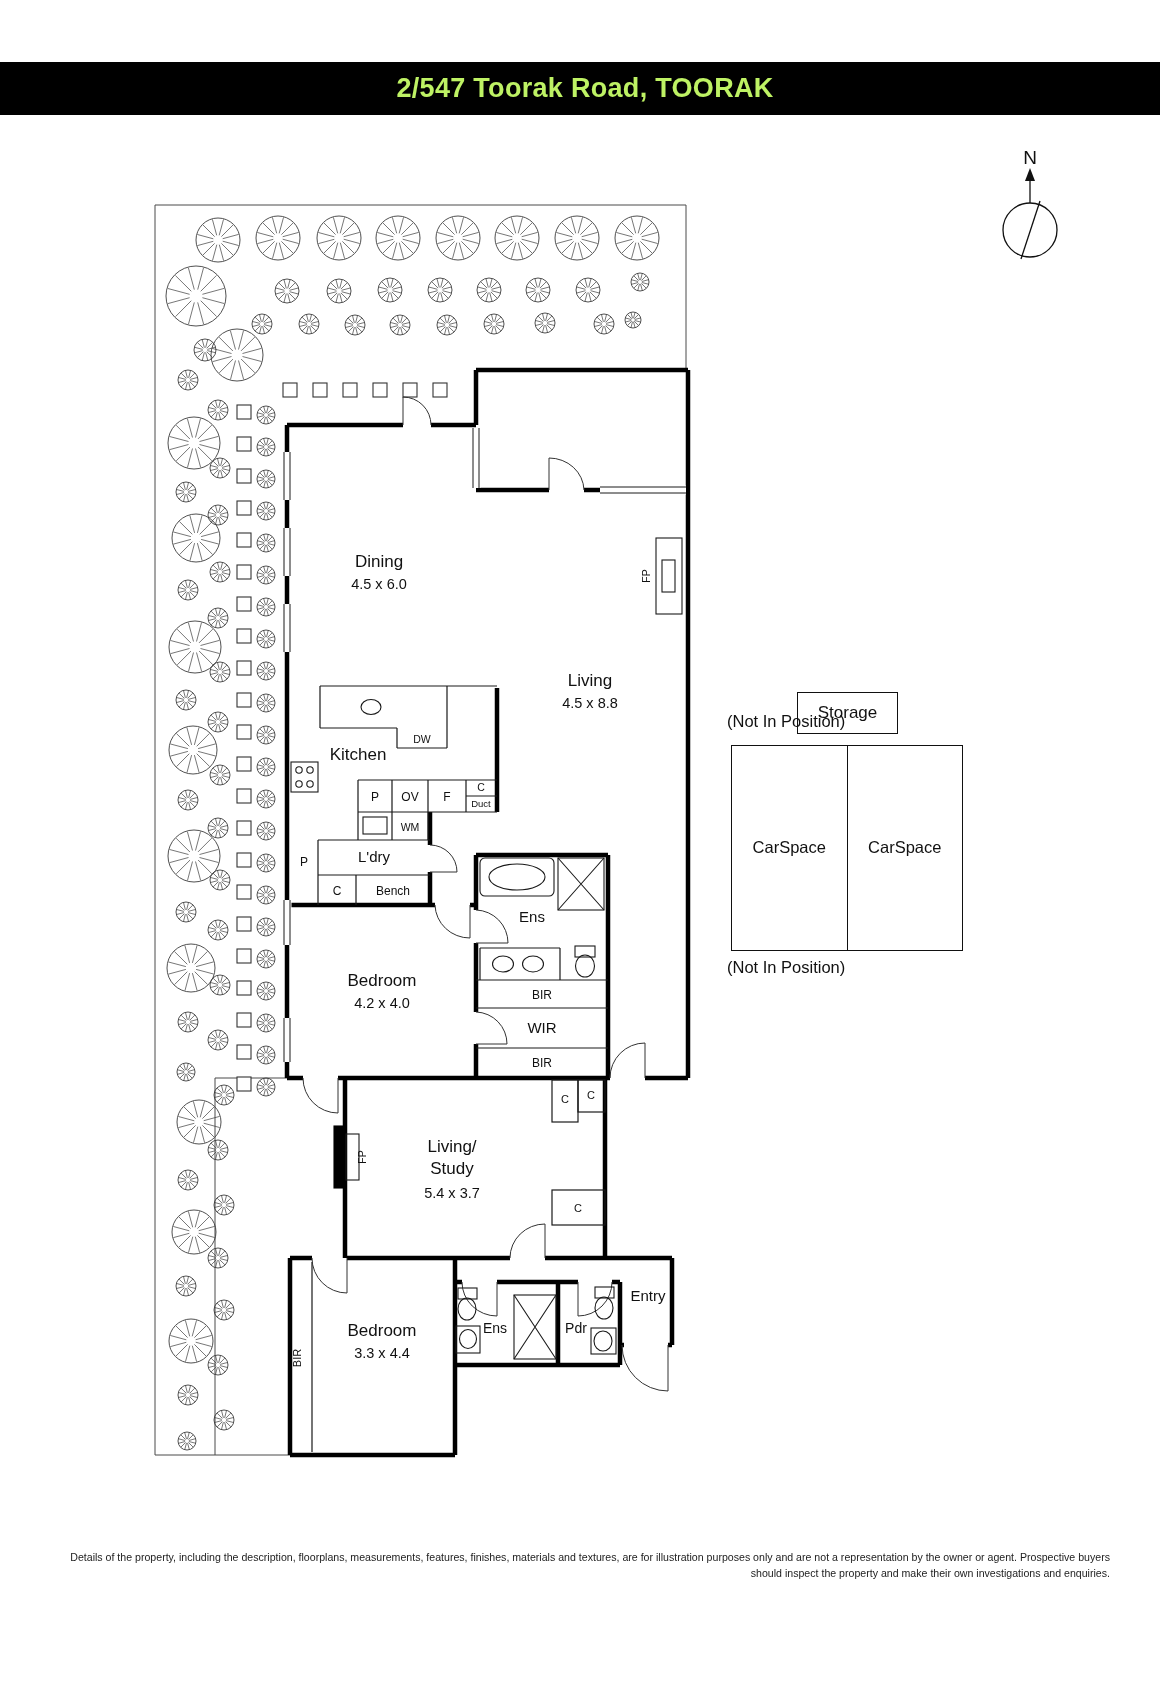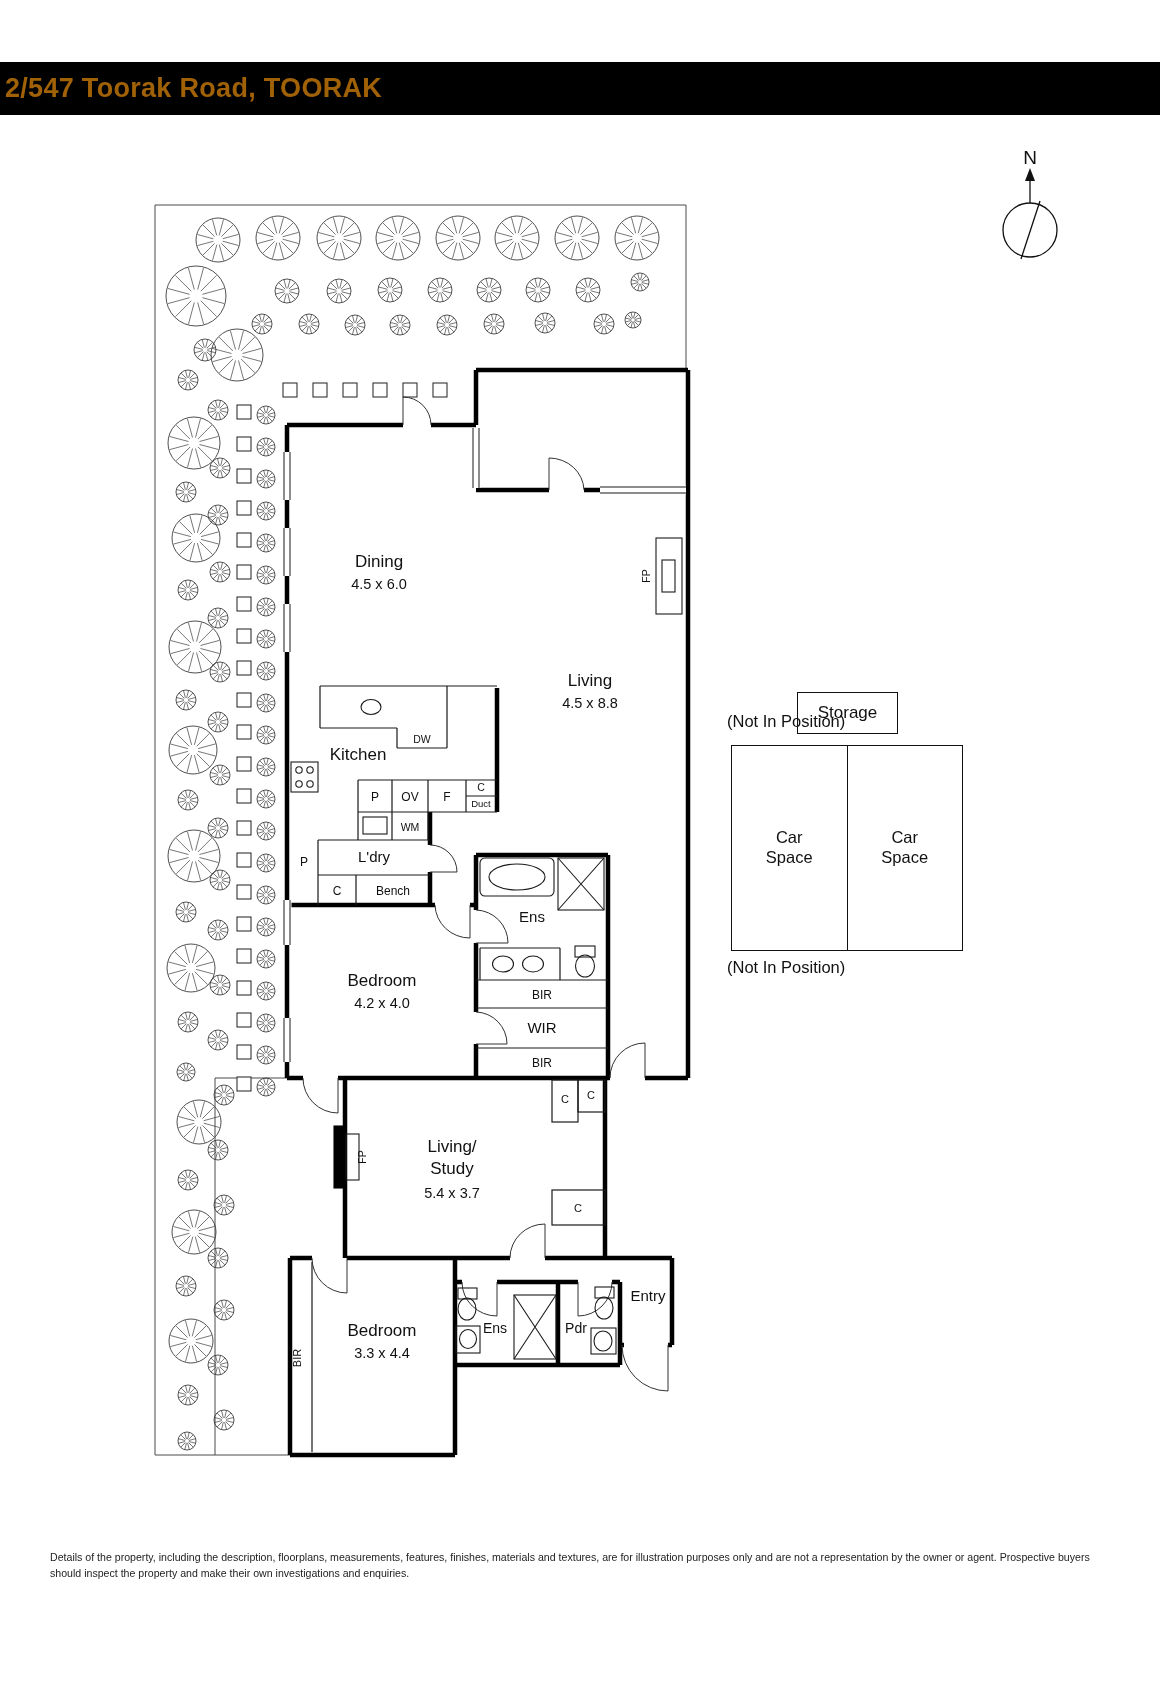--- a/index.html
+++ b/index.html
@@ -1,21 +1,21 @@
 <!DOCTYPE html>
 <html><head>
 <meta charset="utf-8">
 <style>
   *{margin:0;padding:0;box-sizing:border-box}
   html,body{background:#fff}
   #page{position:relative;width:1160px;height:1688px;background:#fff;overflow:hidden;
         font-family:"Liberation Sans",sans-serif;color:#111}
   
-  .header{position:absolute;top:62px;left:0;width:100%;height:53px;background:#000;color:#a16207;
-          display:flex;align-items:center;justify-content:flex-start;overflow:hidden}
+  .header{position:absolute;top:62px;left:0;width:100%;height:53px;background:#000;color:#bef264;
+          display:flex;align-items:center;justify-content:center;overflow:hidden}
   .header span{white-space:nowrap;font-size:27px;font-weight:700;letter-spacing:.3px;transform:translateX(5px)}
   
   #plan-svg{position:absolute;left:0;top:0}
   .lot path{stroke:#4a4a4a;stroke-width:1;fill:none}
   .wall path{stroke:#000;stroke-width:4.5;fill:none}
   .thin path,.thin rect{stroke:#1a1a1a;stroke-width:1.2;fill:none}
   .fix rect,.fix ellipse,.fix circle,.fix path{stroke:#1a1a1a;stroke-width:1.1;fill:none}
   .fix .filled{fill:#000;stroke:#000}
   .arc path{stroke:#333;stroke-width:1;fill:none}
   .winmask rect{fill:#fff;stroke:none}
@@ -28,25 +28,25 @@
   .r14{font-size:14px}.r12{font-size:12px}.r11{font-size:11px}.r10{font-size:10.5px}.r9{font-size:9.5px}
   .compass circle,.compass path{stroke:#111;fill:none;stroke-width:1.3}
   .compass polygon{fill:#111;stroke:none}
   
   .storage-box{position:absolute;left:797px;top:692px;width:101px;height:42px;border:1.6px solid #111;
                display:flex;align-items:center;justify-content:center;font-size:17px}
   .nip{position:absolute;width:240px;text-align:left;font-size:16.5px}
   .nip-top{left:727px;top:712px}
   .nip-bottom{left:727px;top:958px}
   .car-box{position:absolute;left:731px;top:745px;width:232px;height:206px;border:1.6px solid #111;display:flex}
-  .car-cell{flex:1;display:flex;flex-direction:column;align-items:center;justify-content:center;
+  .car-cell{flex:1;display:flex;flex-direction:row;align-items:center;justify-content:center;
             font-size:16.5px;line-height:1.2}
   .car-cell:first-child{border-right:1.6px solid #111}
   
-  .footer{position:absolute;left:0;top:1550px;width:100%;text-align:left;font-size:10.6px;
+  .footer{position:absolute;left:0;top:1550px;width:100%;text-align:right;font-size:10.6px;
           color:#222;line-height:1.5}
   .footer p{margin:0 auto 10px}
   .footer .p1{max-width:1060px}
   .footer .p2{max-width:1100px}
 </style>
 </head>
 <body>
 
 <div id="page">
 

